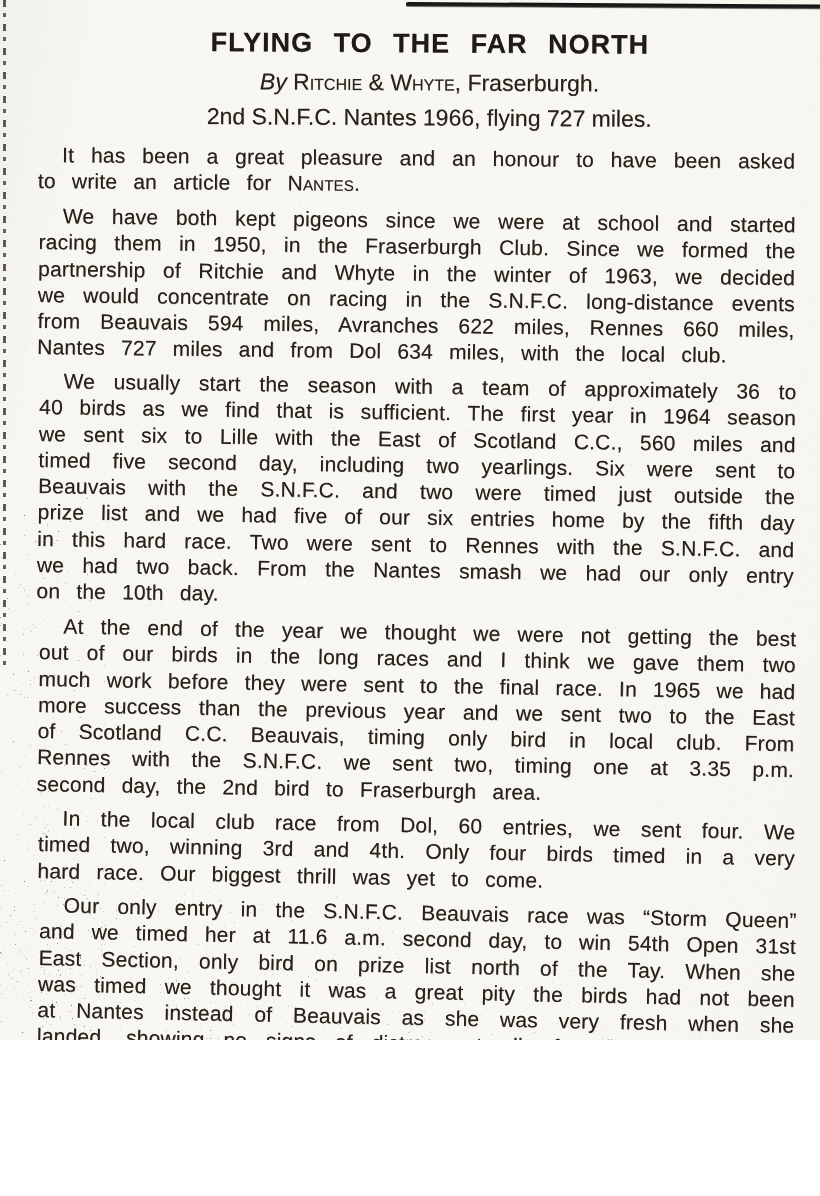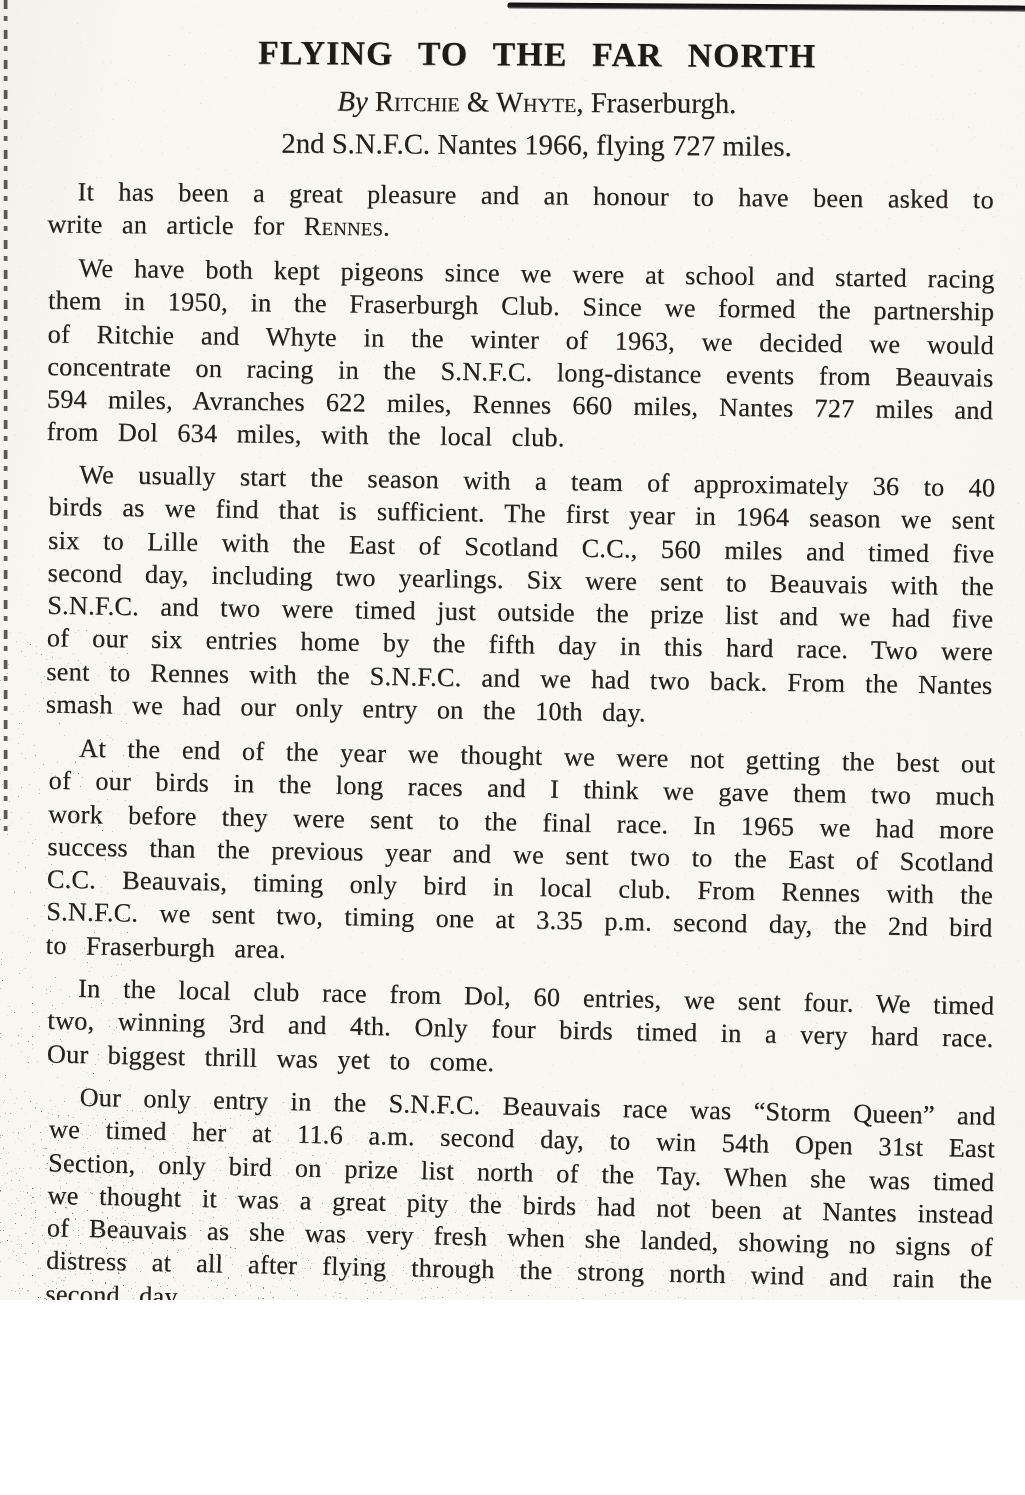--- a/index.html
+++ b/index.html
@@ -4,21 +4,21 @@
 <style>
   html, body { margin: 0; padding: 0; background: #ffffff; }
   body { width: 820px; height: 1196px; overflow: hidden; }
 
   .page {
     position: relative;
     width: 820px;
     height: 1040px;
     overflow: hidden;
     background: linear-gradient(100deg, #f1f0ea 0%, #f7f6f1 10%, #f8f7f2 55%, #f6f5ef 100%);
-    font-family: Liberation Serif, serif;
+    font-family: Liberation Sans, sans-serif;
     color: #272219;
   }
 
   
   .scan-top-line {
     position: absolute;
     top: 2px;
     left: 406px;
     width: 420px;
     height: 5px;
@@ -121,21 +121,21 @@
   <div class="scan-edge-line"></div>
 
   <div class="content">
 
     <div class="header">
       <h1 class="title">FLYING TO THE FAR NORTH</h1>
       <div class="byline"><span class="it">By </span><span class="smallcaps">Ritchie &amp; Whyte</span><span>, Fraserburgh.</span></div>
       <div class="subtitle">2nd S.N.F.C. Nantes 1966, flying 727 miles.</div>
     </div>
 
-    <p class="body-para r1"><span>It has been a great pleasure and an honour to have been asked to write an article for </span><span class="smallcaps">Rennes</span><span>.</span></p>
+    <p class="body-para r1"><span>It has been a great pleasure and an honour to have been asked to write an article for </span><span class="smallcaps">Nantes</span><span>.</span></p>
 
     <p class="body-para r2">We have both kept pigeons since we were at school and started racing them in 1950, in the Fraserburgh Club. Since we formed the partnership of Ritchie and Whyte in the winter of 1963, we decided we would concentrate on racing in the S.N.F.C. long-distance events from Beauvais 594 miles, Avranches 622 miles, Rennes 660 miles, Nantes 727 miles and from Dol 634 miles, with the local club.</p>
 
     <p class="body-para r3">We usually start the season with a team of approximately 36 to 40 birds as we find that is sufficient. The first year in 1964 season we sent six to Lille with the East of Scotland C.C., 560 miles and timed five second day, including two yearlings. Six were sent to Beauvais with the S.N.F.C. and two were timed just outside the prize list and we had five of our six entries home by the fifth day in this hard race. Two were sent to Rennes with the S.N.F.C. and we had two back. From the Nantes smash we had our only entry on the 10th day.</p>
 
     <p class="body-para r4">At the end of the year we thought we were not getting the best out of our birds in the long races and I think we gave them two much work before they were sent to the final race. In 1965 we had more success than the previous year and we sent two to the East of Scotland C.C. Beauvais, timing only bird in local club. From Rennes with the S.N.F.C. we sent two, timing one at 3.35 p.m. second day, the 2nd bird to Fraserburgh area.</p>
 
     <p class="body-para r5">In the local club race from Dol, 60 entries, we sent four. We timed two, winning 3rd and 4th. Only four birds timed in a very hard race. Our biggest thrill was yet to come.</p>
 
     <p class="body-para r6">Our only entry in the S.N.F.C. Beauvais race was “Storm Queen” and we timed her at 11.6 a.m. second day, to win 54th Open 31st East Section, only bird on prize list north of the Tay. When she was timed we thought it was a great pity the birds had not been at Nantes instead of Beauvais as she was very fresh when she landed, showing no signs of distress at all after flying through the strong north wind and rain the second day.</p>

